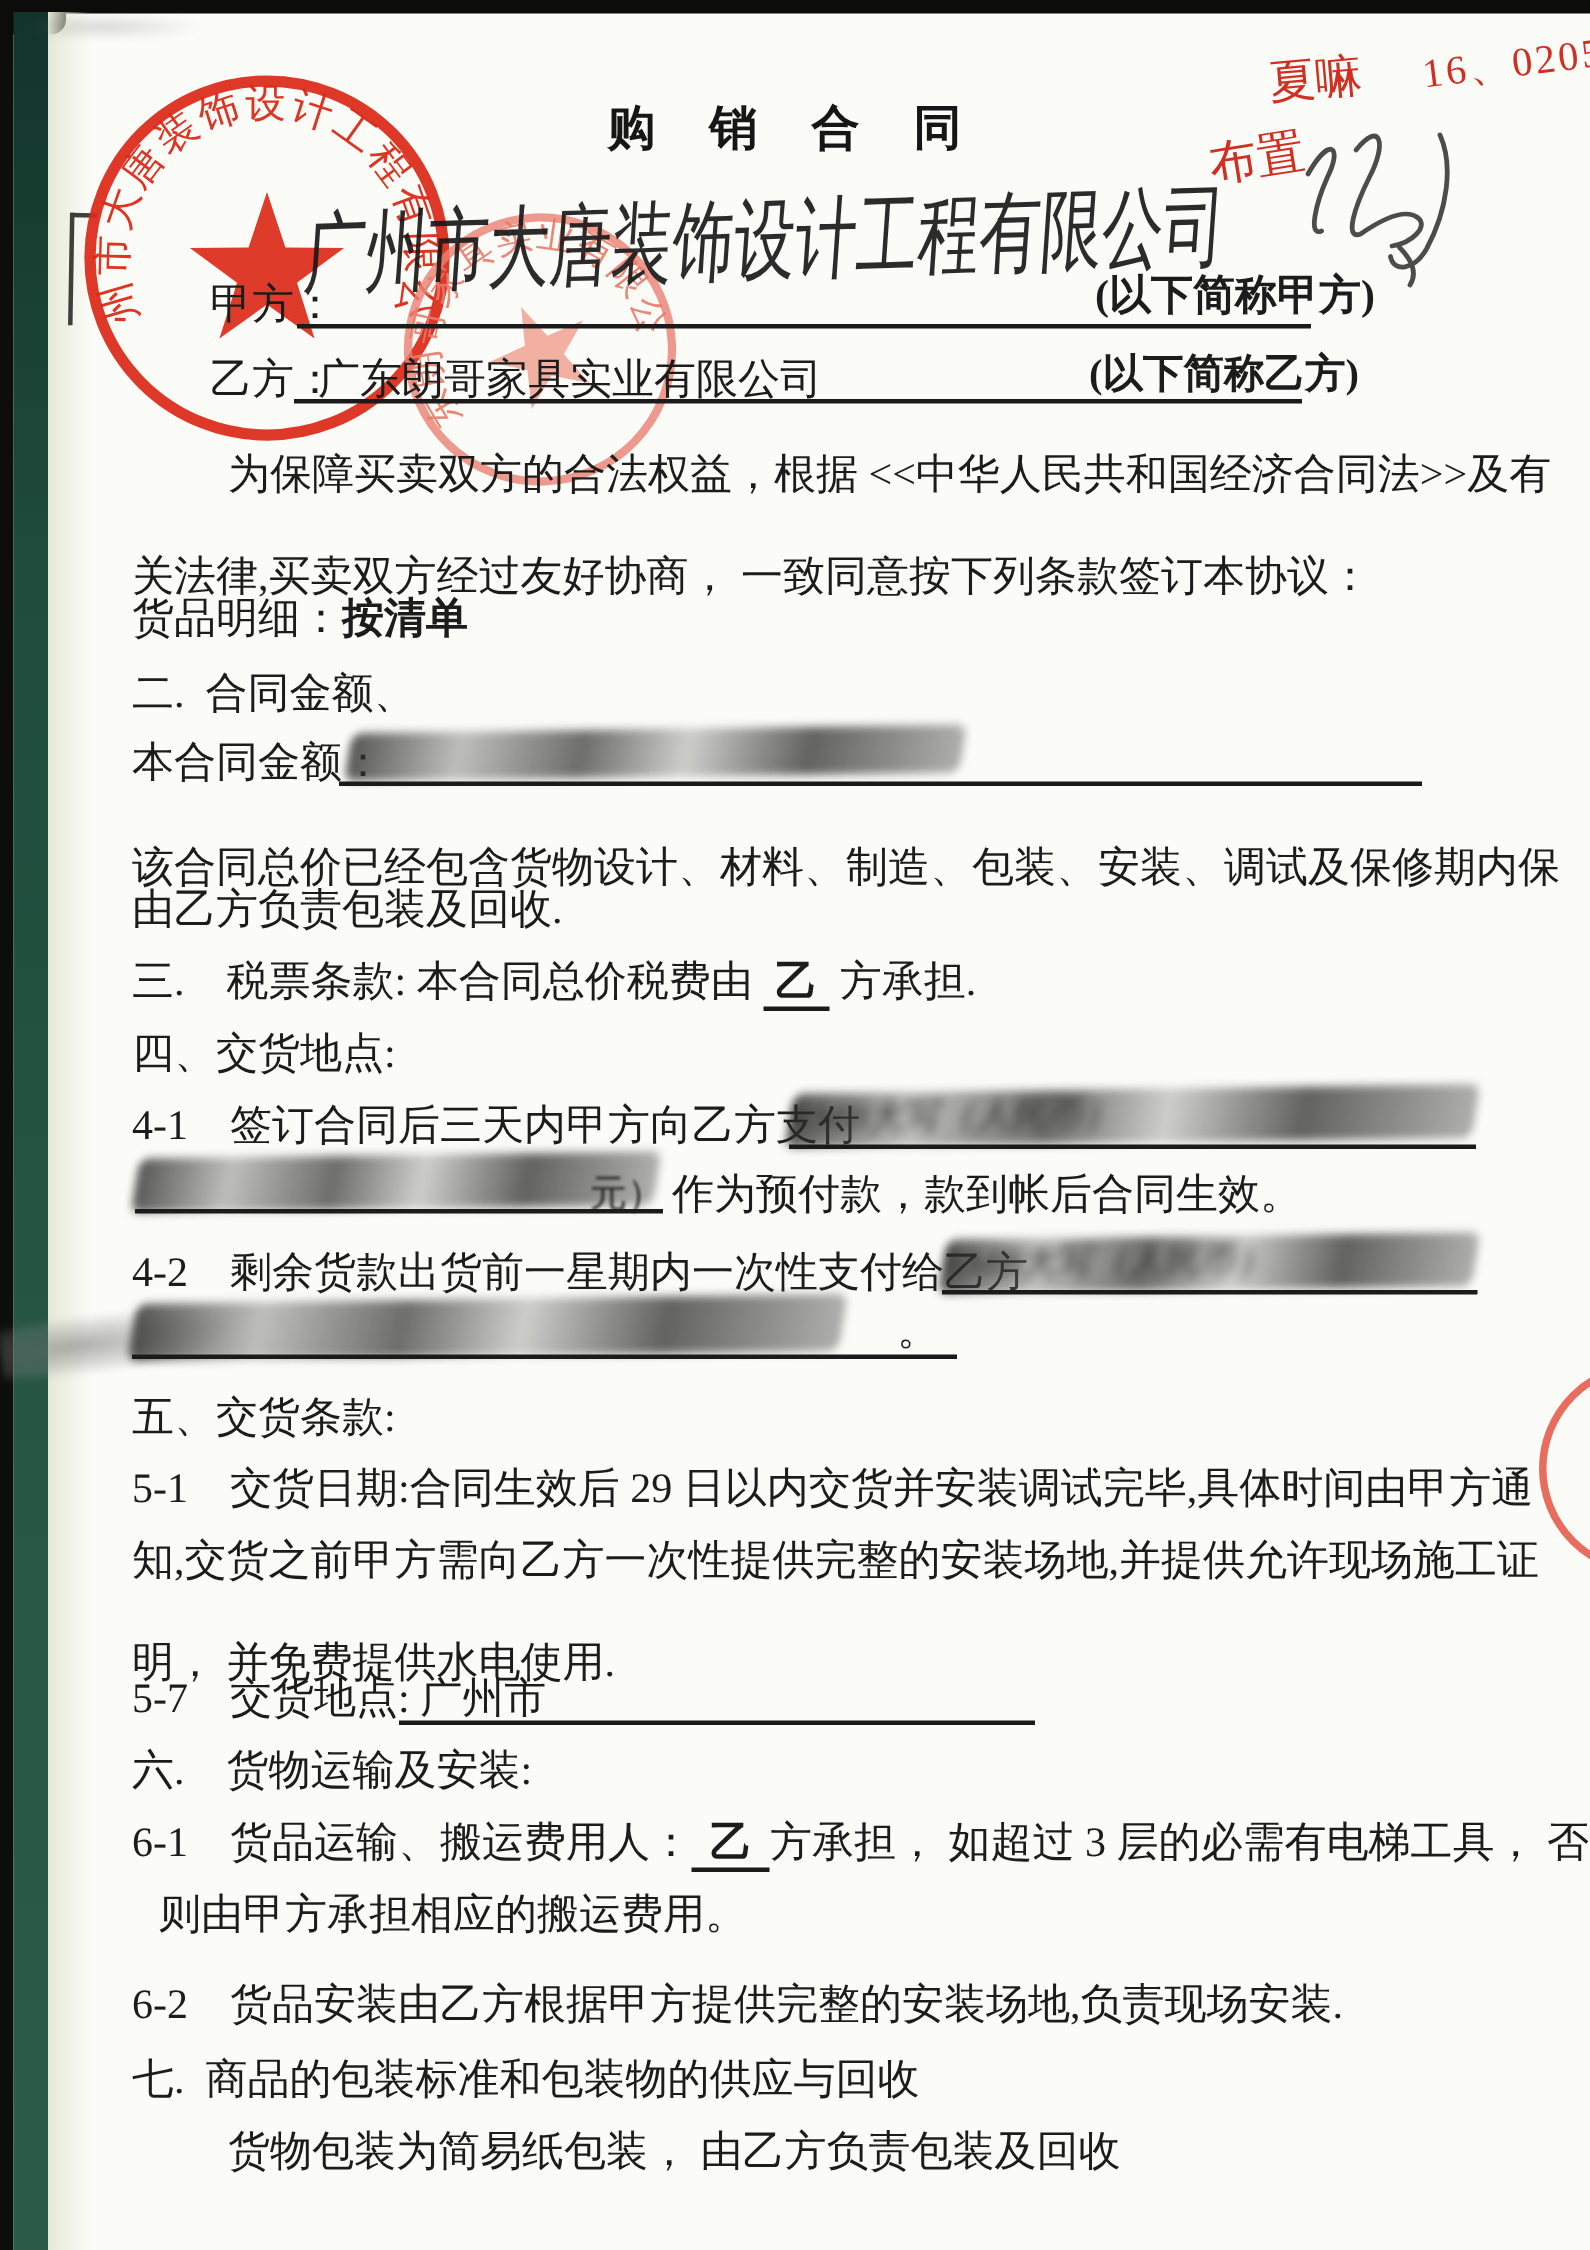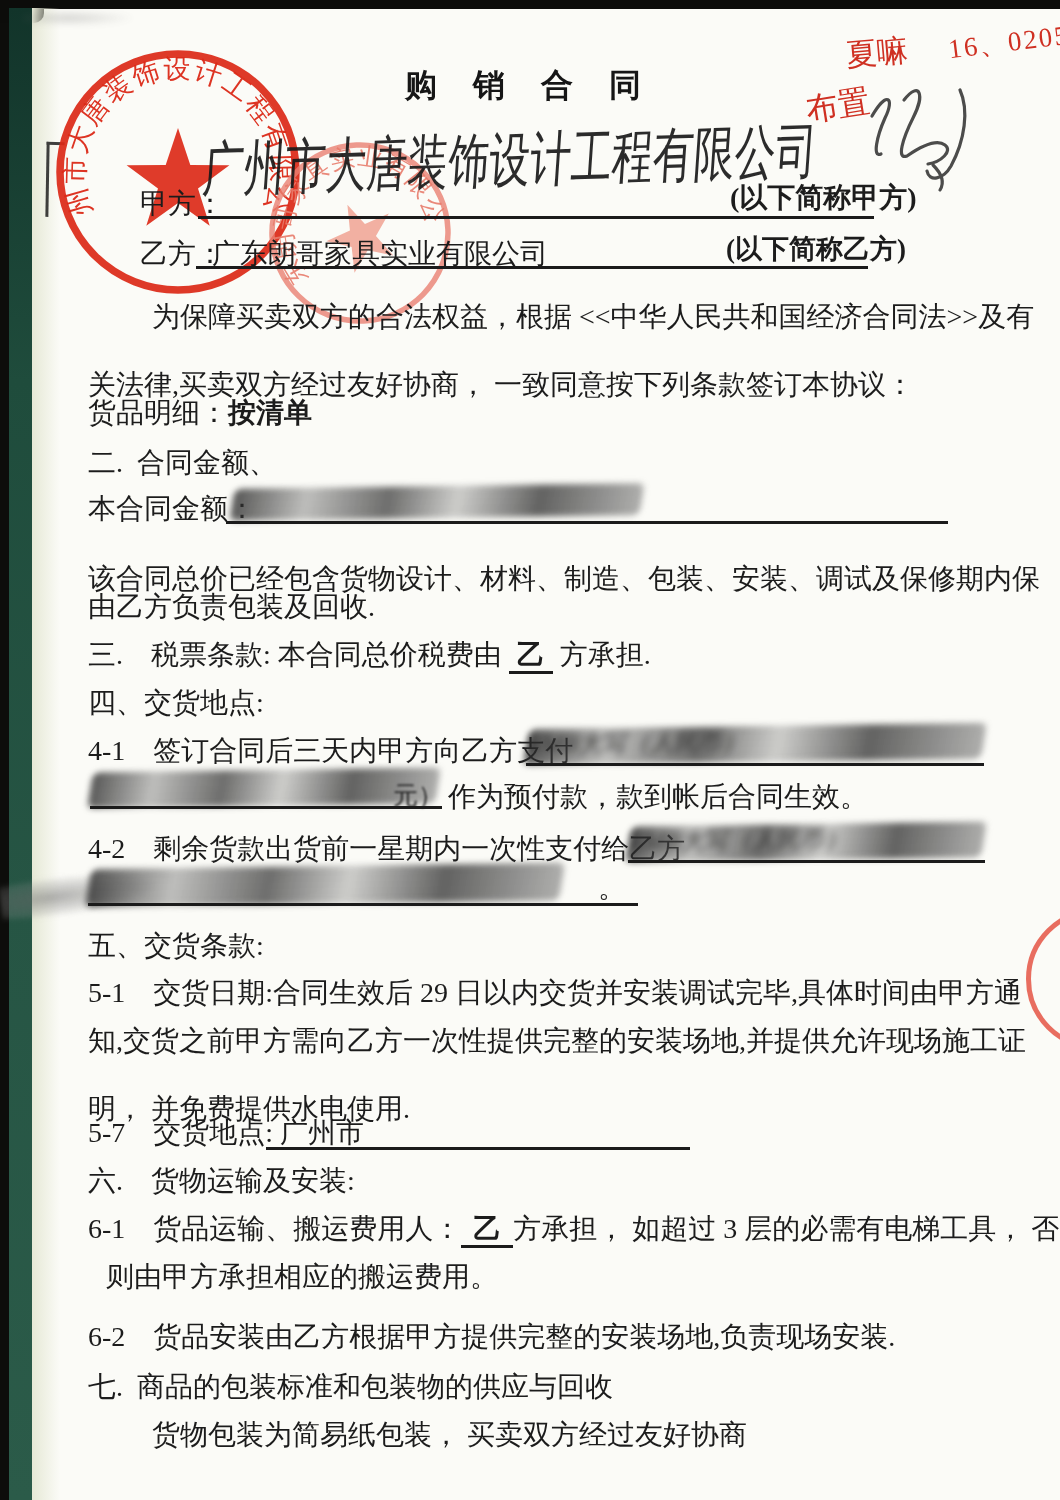--- a/index.html
+++ b/index.html
@@ -144,13 +144,13 @@
 <div class="ln" style="left:88px;top:1073px;margin-top:20px;">明， 并免费提供水电使用.</div>
 <div class="ln" style="left:88px;top:1117px;"><span>5-7　交货地点: </span><span>广州市</span></div>
 <div class="uline" style="left:266px;top:1147px;width:424px;"></div>
 
 <div class="ln" style="left:88px;top:1165px;">六.　货物运输及安装:</div>
 <div class="ln" style="left:88px;top:1213px;"><span>6-1　货品运输、搬运费用人：</span><span class="party-u" style="padding:0 12px;">乙</span><span>方承担， 如超过 3 层的必需有电梯工具， 否</span></div>
 <div class="ln" style="left:84px;top:1261px;margin-left:22px;">则由甲方承担相应的搬运费用。</div>
 <div class="ln" style="left:88px;top:1321px;">6-2　货品安装由乙方根据甲方提供完整的安装场地,负责现场安装.</div>
 
 <div class="ln" style="left:88px;top:1371px;">七.  商品的包装标准和包装物的供应与回收</div>
-<div class="ln" style="left:152px;top:1419px;">货物包装为简易纸包装， 买卖双方经过友好协商</div>
+<div class="ln" style="left:152px;top:1419px;">货物包装为简易纸包装， 由乙方负责包装及回收</div>
 
 </body></html>

